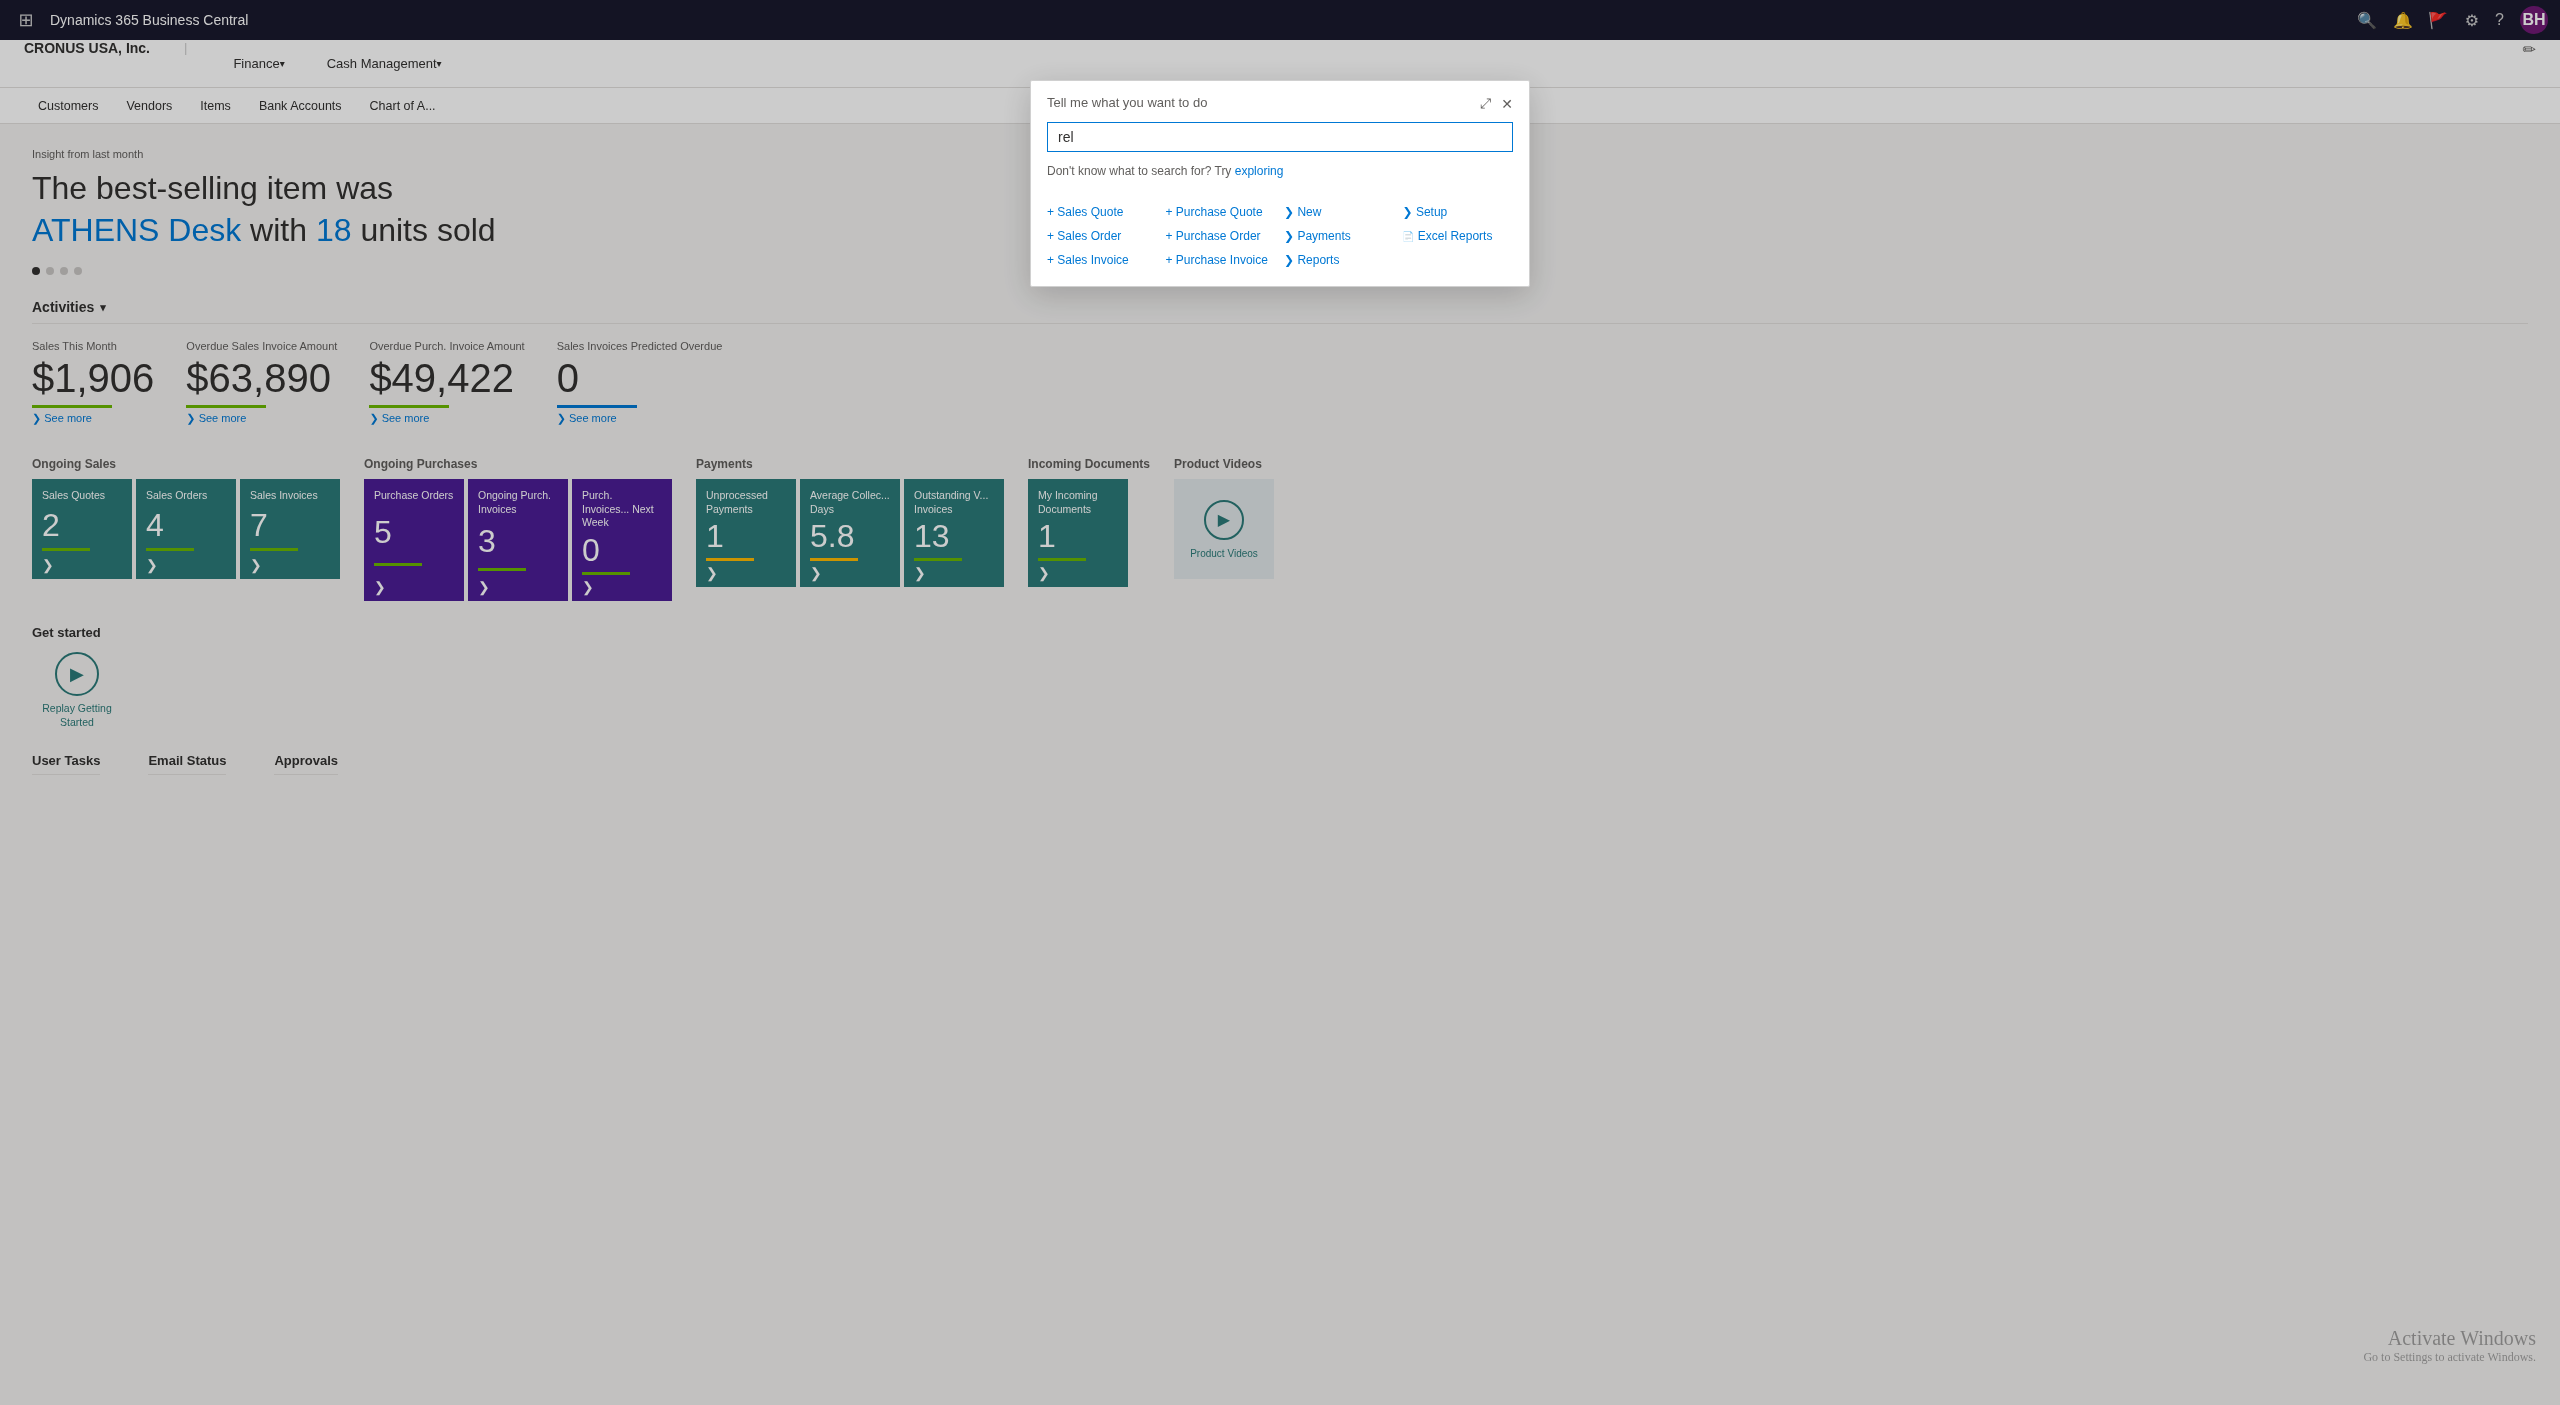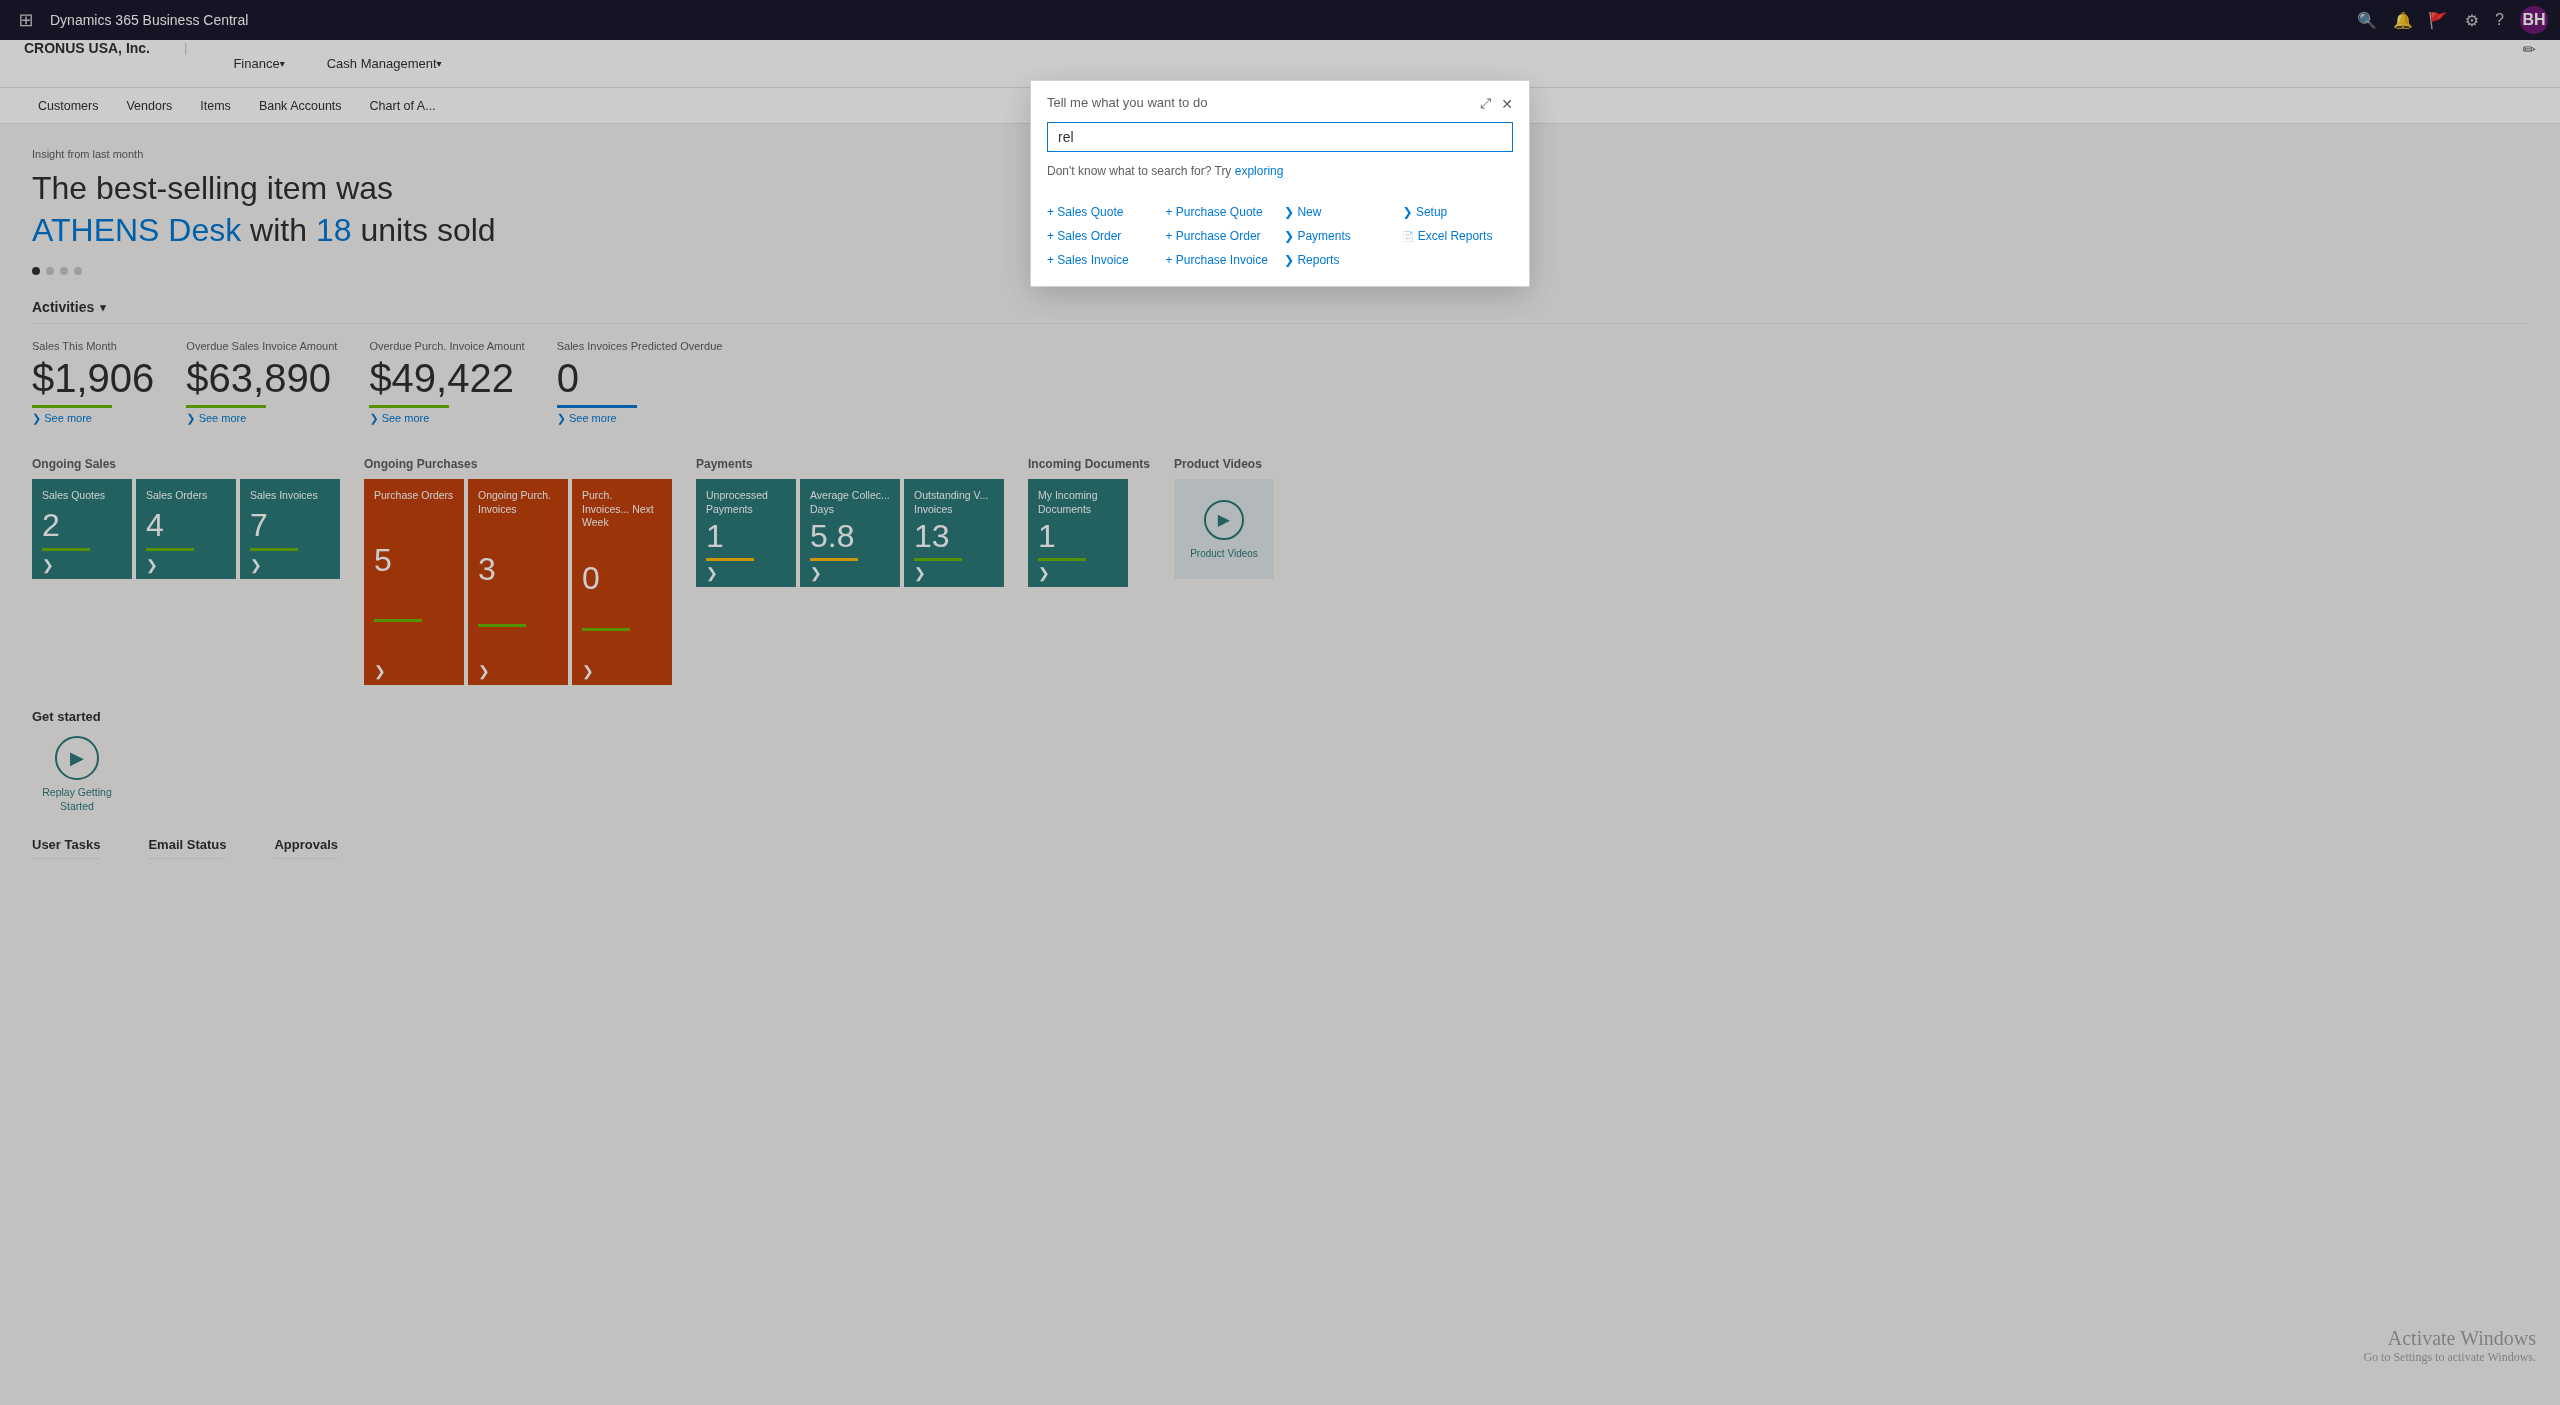--- a/index.html
+++ b/index.html
@@ -87,21 +87,21 @@
       color: #fff;
       width: 100px;
       min-height: 100px;
       padding: 10px 10px 6px;
       cursor: pointer;
       position: relative;
       display: flex;
       flex-direction: column;
       justify-content: space-between;
     }
-    .tile.light { background: #c2410c; gap: 28px; }
+    .tile.light { background: #4c1d95; }
     .tile-label { font-size: 10.5px; line-height: 1.3; margin-bottom: 4px; }
     .tile-value { font-size: 32px; font-weight: 300; line-height: 1; }
     .tile-bar { height: 3px; background: #6bb700; margin-top: 6px; width: 60%; }
     .tile-bar.yellow { background: #ffb900; }
     .tile-arrow { font-size: 14px; margin-top: 4px; }
 
     
     .product-video-tile {
       background: #e0e7e9;
       color: #323130;

